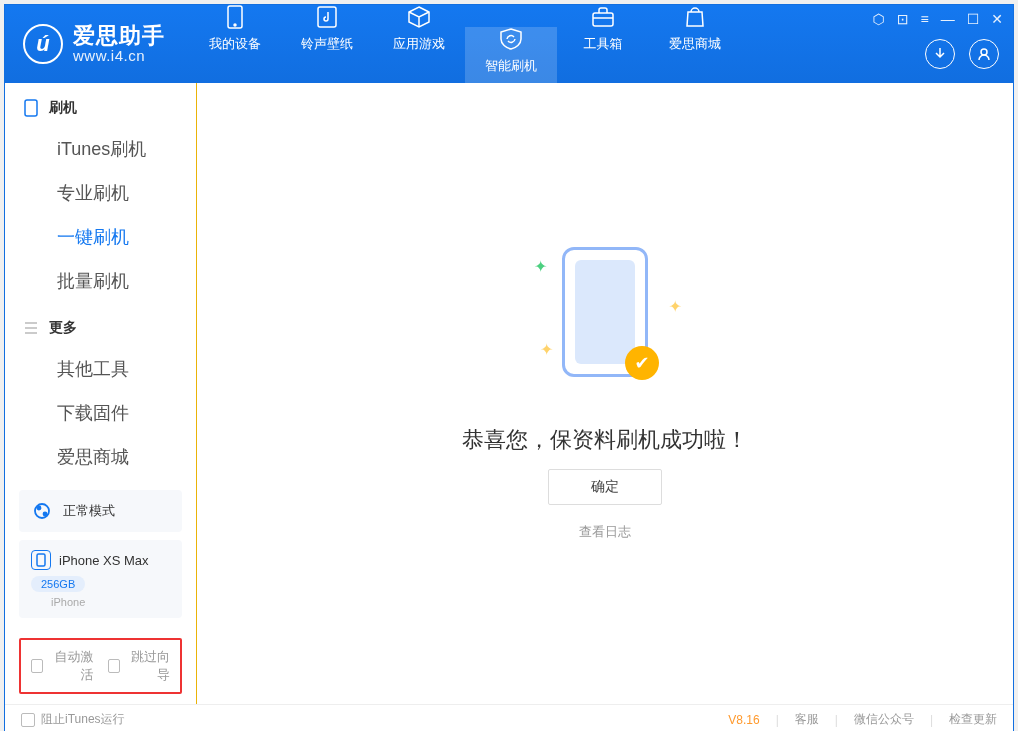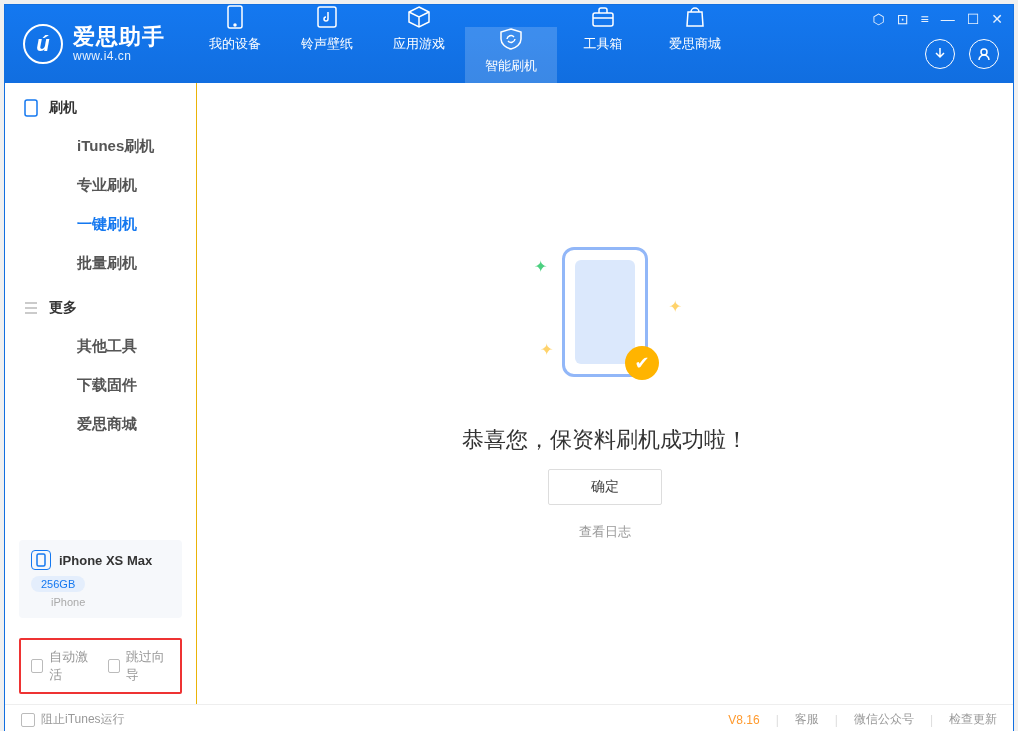--- a/index.html
+++ b/index.html
@@ -5,48 +5,48 @@
 * { margin: 0; padding: 0; box-sizing: border-box; font-family: "Microsoft YaHei", "PingFang SC", sans-serif; }
 body { background: #f0f0f0; display: flex; justify-content: center; align-items: flex-start; padding: 4px; }
 .window { width: 1018px; height: 731px; background: #fff; border: 1px solid #126fe0; display: flex; flex-direction: column; overflow: hidden; }
 
 
 .header { height: 78px; background: linear-gradient(#1478f0,#116ee0); display: flex; align-items: center; color: #fff; position: relative; }
 .brand { display: flex; align-items: center; padding-left: 18px; gap: 10px; }
 .brand-logo { width: 40px; height: 40px; border: 2.5px solid #fff; border-radius: 50%; display: flex; align-items: center; justify-content: center; font-weight: 800; font-size: 22px; font-style: italic; }
 .brand-text { display: flex; flex-direction: column; line-height: 1.1; }
 .brand-title { font-size: 22px; font-weight: 600; letter-spacing: 1px; }
-.brand-sub { font-size: 12px; opacity: .9; letter-spacing: .5px; }
+.brand-sub { font-size: 15px; opacity: .9; letter-spacing: .5px; }
 .tabs { display: flex; margin-left: 24px; height: 100%; }
 .tab { width: 92px; height: 100%; display: flex; flex-direction: column; align-items: center; gap: 6px; cursor: pointer; font-size: 13px; }
 .tab.active { background: rgba(255,255,255,.18); margin-top: 22px; }
 .tab-icon { width: 26px; height: 24px; display: flex; align-items: center; justify-content: center; }
 .win-controls { position: absolute; top: 6px; right: 10px; display: flex; gap: 12px; font-size: 14px; }
 .win-controls span { cursor: pointer; opacity: .9; }
 .right-ctl { position: absolute; right: 14px; bottom: 14px; display: flex; gap: 14px; }
 .right-ctl .circ { width: 30px; height: 30px; border: 1.5px solid #fff; border-radius: 50%; display: flex; align-items: center; justify-content: center; cursor: pointer; }
 
 
 .body { flex: 1; display: flex; min-height: 0; }
 .sidebar { width: 192px; border-right: 1px solid #eab308; display: flex; flex-direction: column; background: #fff; }
 .content { flex: 1; display: flex; flex-direction: column; align-items: center; justify-content: center; position: relative; }
 
 
 .side-group-header { display: flex; align-items: center; gap: 10px; padding: 16px 18px 10px; color: #333; font-size: 14px; font-weight: 600; }
-.side-item { padding: 10px 0 10px 72px; font-size: 15px; color: #555; cursor: pointer; font-weight: bold; }
+.side-item { padding: 10px 0 10px 52px; font-size: 18px; color: #555; cursor: pointer; }
 .side-item.active { color: #1478f0; }
 .side-spacer { flex: 1; }
 .side-card { margin: 8px 14px; background: #f6f8fb; border-radius: 4px; padding: 10px 12px; display: flex; align-items: center; gap: 10px; font-size: 13px; color: #333; }
 .side-card .ic { width: 22px; height: 22px; border-radius: 50%; display: flex; align-items: center; justify-content: center; color: #1478f0; font-weight: 700; }
 .dev-card { margin: 0 14px 10px; background: #f6f8fb; border-radius: 4px; padding: 10px 12px; }
-.dev-name { font-size: 13px; font-weight: 700; color: #333; display: flex; align-items: center; gap: 8px; }
+.dev-name { font-size: 13px; font-weight: 400; color: #333; display: flex; align-items: center; gap: 8px; }
 .dev-name .ic { width: 20px; height: 20px; border: 1.5px solid #1478f0; border-radius: 4px; display: flex; align-items: center; justify-content: center; }
 .dev-cap { display: inline-block; margin-top: 6px; background: #e4eefc; color: #1478f0; font-size: 11px; padding: 2px 10px; border-radius: 10px; }
 .dev-type { font-size: 11px; color: #aaa; margin-top: 4px; padding-left: 20px; }
-.opt-box { margin: 10px 14px; border: 2px solid #e33; border-radius: 2px; padding: 8px 10px; display: flex; gap: 14px; font-size: 13px; color: #999; }
+.opt-box { margin: 10px 14px; border: 2px solid #e33; border-radius: 2px; padding: 8px 10px; display: flex; gap: 14px; font-size: 13px; color: #999; text-align: right; }
 .opt-box label { display: flex; align-items: center; gap: 6px; cursor: pointer; }
 .chk { width: 14px; height: 14px; border: 1px solid #bbb; border-radius: 2px; display: inline-block; }
 
 
 .phone-illus { width: 86px; height: 130px; border: 3px solid #92b7f8; border-radius: 12px; position: relative; background: #fff; }
 .phone-illus::before { content: ""; position: absolute; top: 10px; left: 10px; right: 10px; bottom: 10px; background: #dbe8fc; border-radius: 6px; }
 .phone-badge { position: absolute; right: -14px; bottom: -6px; width: 34px; height: 34px; background: #ffb400; border-radius: 50%; display: flex; align-items: center; justify-content: center; color: #fff; font-size: 18px; }
 .sparkle { position: absolute; color: #ffd36b; font-size: 16px; }
 .sp1 { left: -28px; top: 10px; color: #4cd080; }
 .sp2 { right: -34px; top: 50px; }
@@ -173,20 +173,30 @@
             <path d="M2 2 h12 M2 7 h12 M2 12 h12"></path>
           </svg>
         <span>更多</span>
       </div>
       <div class="side-item">其他工具</div>
       <div class="side-item">下载固件</div>
       <div class="side-item">爱思商城</div>
 
       <div class="side-spacer"></div>
 
+      <div class="side-card">
+        <div class="ic">
+            <svg width="18" height="18" viewBox="0 0 18 18" fill="none" stroke="#1478f0" stroke-width="1.8">
+              <circle cx="9" cy="9" r="7"></circle>
+              <circle cx="6" cy="6" r="1.5" fill="#1478f0"></circle>
+              <circle cx="12" cy="12" r="1.5" fill="#1478f0"></circle>
+            </svg>
+          </div>
+        <span>正常模式</span>
+      </div>
 
       <div class="dev-card">
         <div class="dev-name">
           <span class="ic">
               <svg width="10" height="14" viewBox="0 0 10 14" fill="none" stroke="#1478f0" stroke-width="1.5">
                 <rect x="1" y="1" width="8" height="12" rx="1.5"></rect>
               </svg>
             </span>
           <span>iPhone XS Max</span>
         </div>

